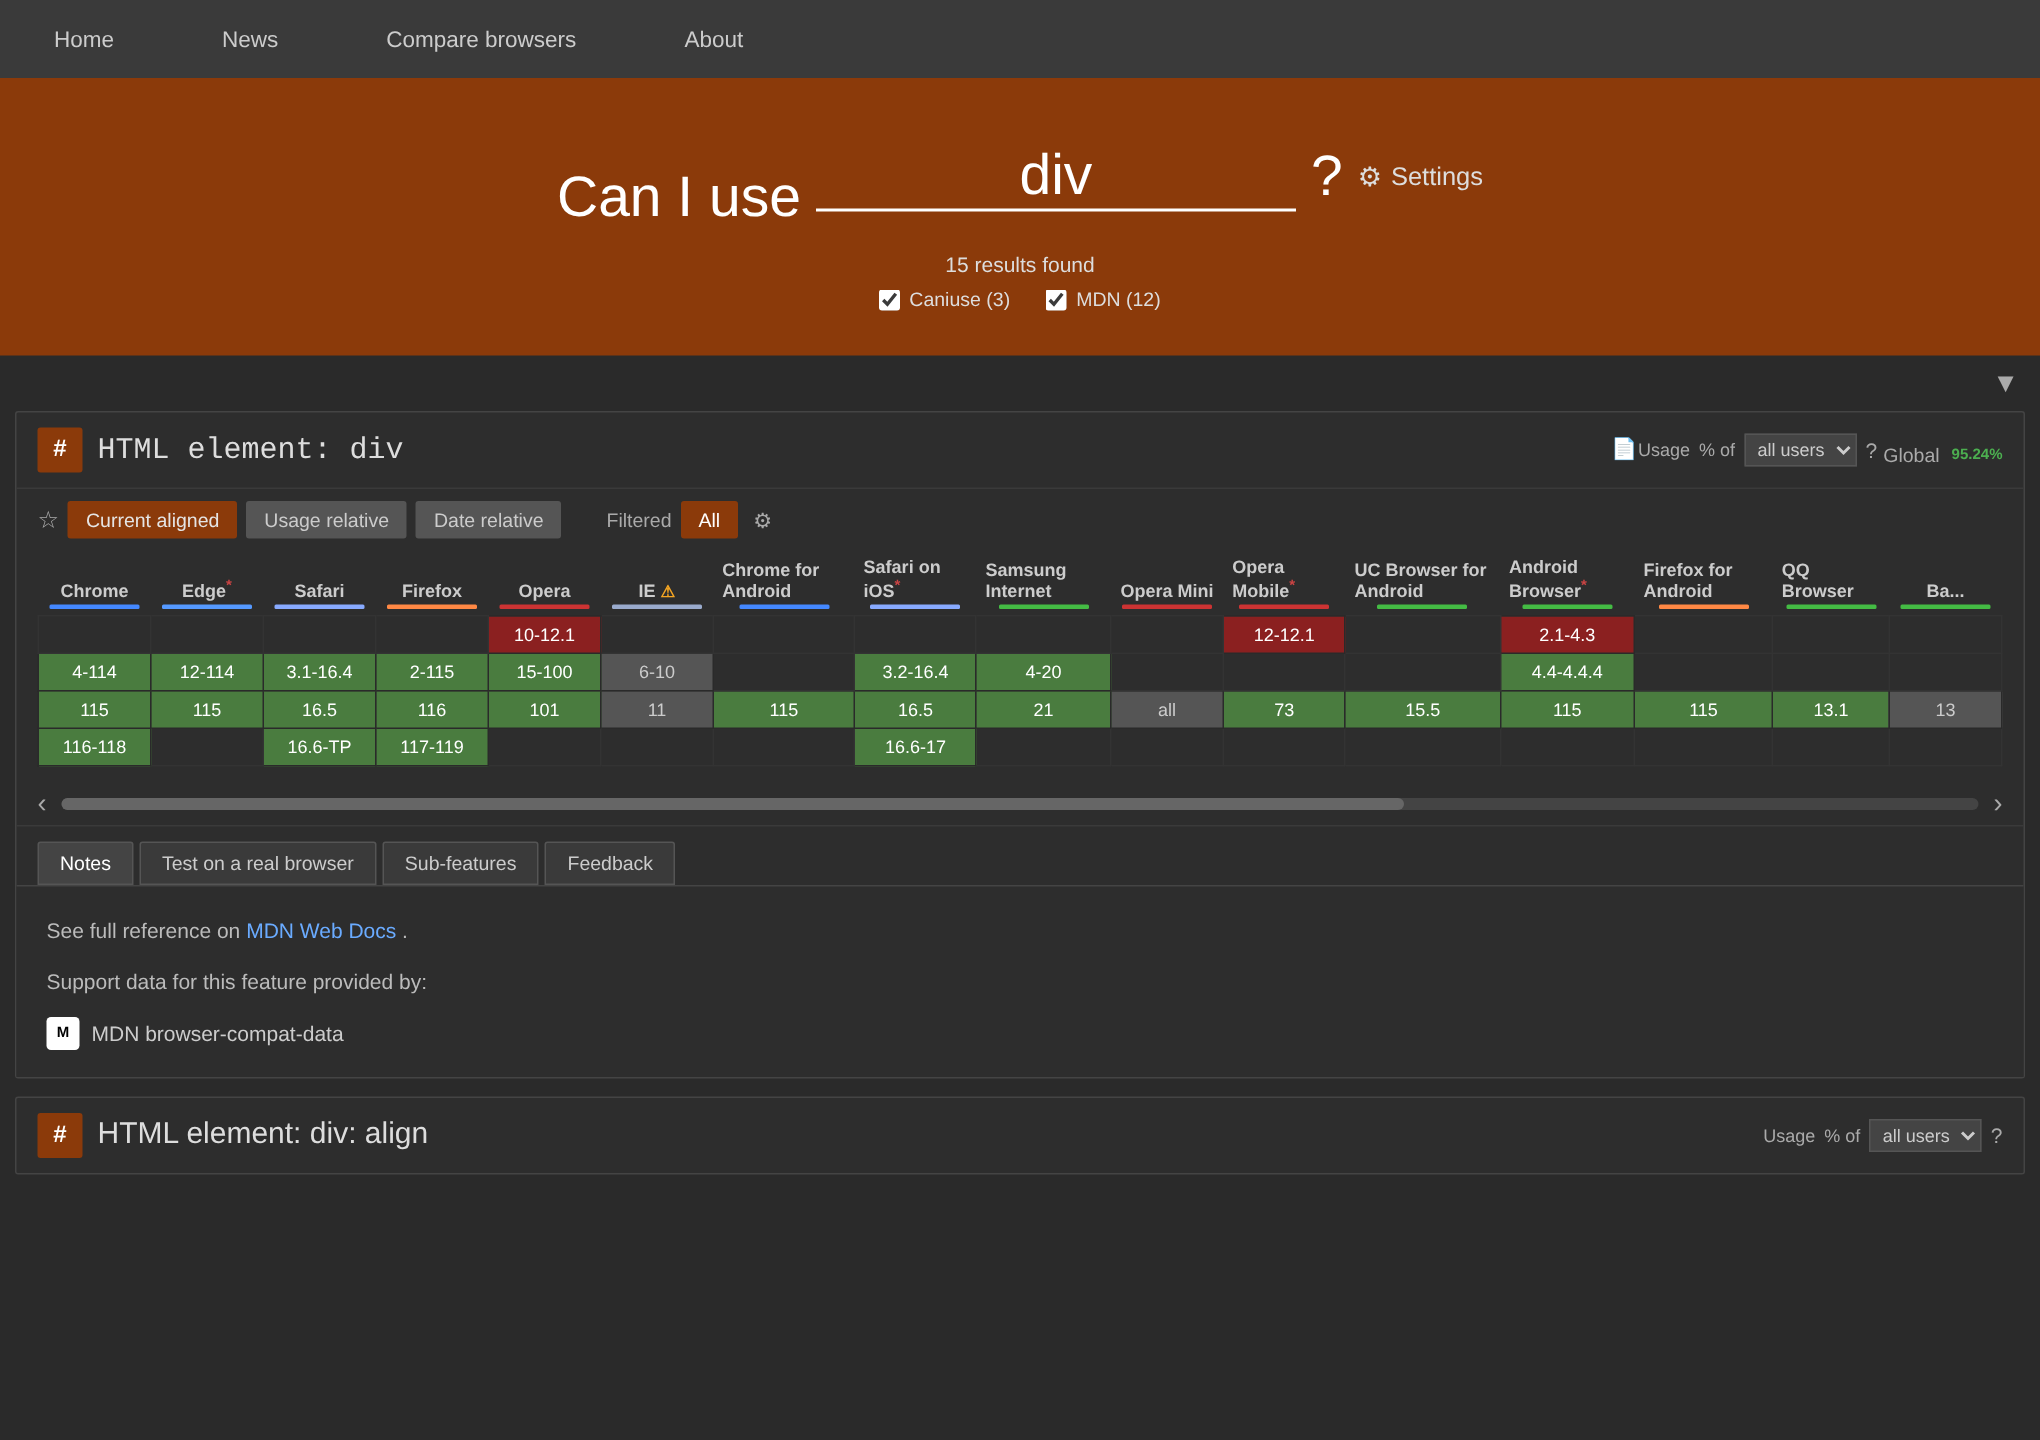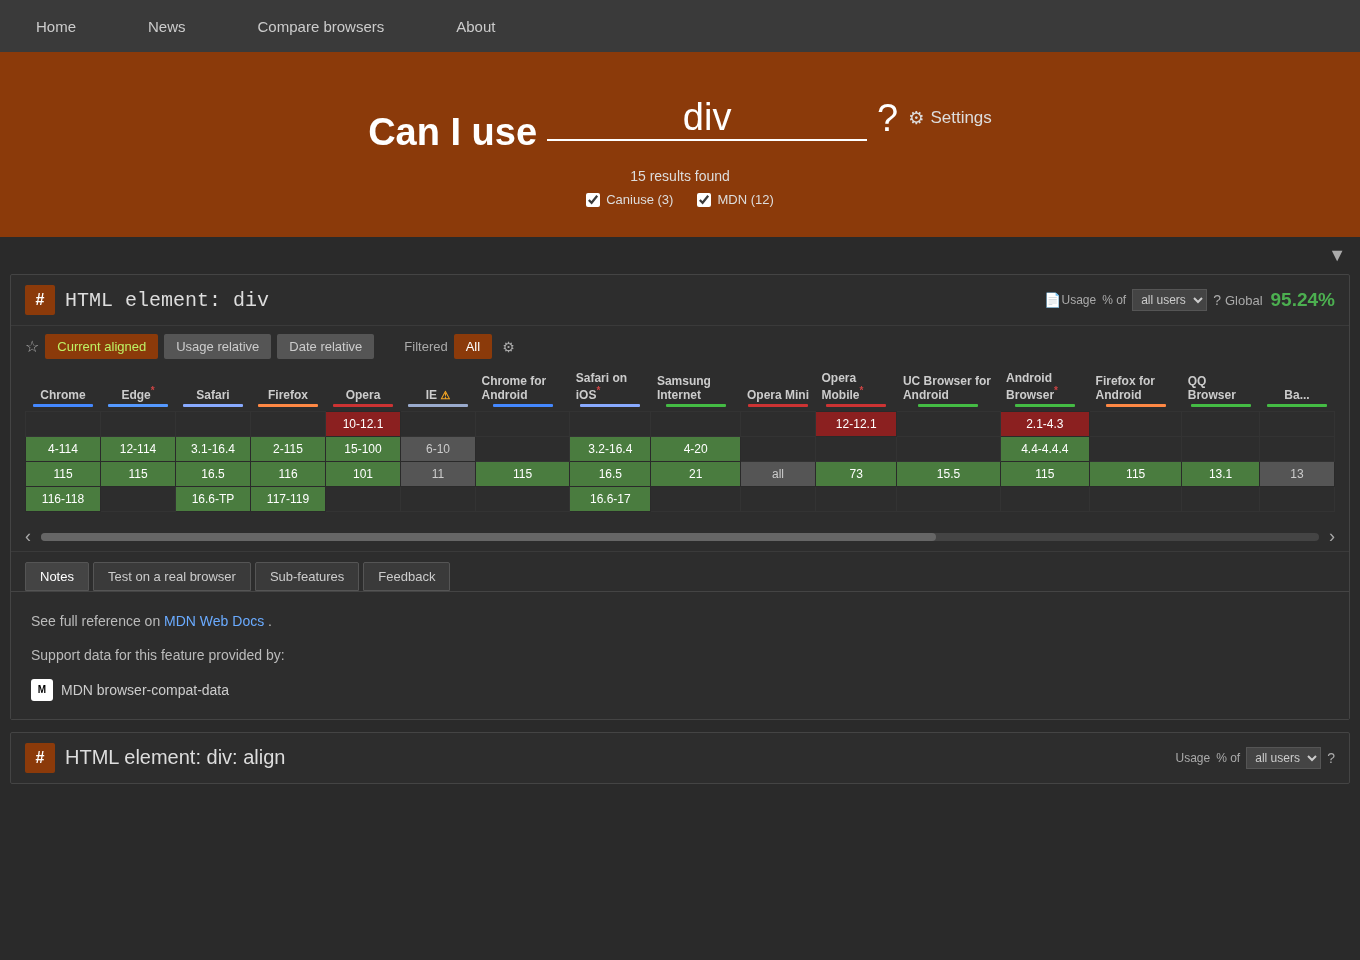--- a/index.html
+++ b/index.html
@@ -3,21 +3,21 @@
   <meta charset="utf-8">
   <style>
     * { box-sizing: border-box; margin: 0; padding: 0; }
     body { background: #2a2a2a; font-family: Arial, sans-serif; color: #ccc; font-size: 14px; }
     .nav-item { display: flex; align-items: center; padding: 0 36px; color: #ccc; cursor: pointer; font-size: 15px; }
     .nav-title { flex: 1; display: flex; align-items: center; justify-content: center; color: #aaa; font-size: 13px; }
 
     
     .hero { background: #8b3a0a; padding: 30px 20px 30px; text-align: center; }
     .hero-row { display: flex; align-items: center; justify-content: center; gap: 10px; margin-bottom: 14px; }
-    .hero-label { color: #fff; font-size: 38px; font-weight: 700; margin-top: 29px; }
+    .hero-label { color: #fff; font-size: 38px; font-weight: 400; margin-top: 29px; }
     .hero-input { background: transparent; border: none; border-bottom: 2px solid #fff; color: #fff; font-size: 38px; width: 320px; outline: none; text-align: center; }
     .hero-q { color: #fff; font-size: 38px; }
     .hero-settings { display: flex; align-items: center; gap: 6px; color: #ddd; font-size: 17px; cursor: pointer; }
     .gear-icon { font-size: 18px; }
     .hero-results { color: #ddd; font-size: 14px; margin-bottom: 8px; }
     .hero-filters { display: flex; align-items: flex-end; justify-content: center; gap: 24px; }
     .hero-filter { display: flex; align-items: center; gap: 6px; color: #ddd; font-size: 13px; cursor: pointer; }
     .hero-filter input[type=checkbox] { accent-color: #fff; width: 14px; height: 14px; }
 
     
@@ -29,27 +29,27 @@
     .feature-header { display: flex; align-items: center; padding: 10px 14px; border-bottom: 1px solid #3a3a3a; }
     .feature-hash { background: #8b3a0a; color: #fff; font-size: 16px; font-weight: bold; width: 30px; height: 30px; display: flex; align-items: center; justify-content: center; border-radius: 2px; margin-right: 10px; }
     .feature-title { color: #ddd; font-size: 20px; font-weight: 400; flex: 1; }
     .doc-icon { color: #999; font-size: 14px; margin-left: 6px; cursor: pointer; }
     .feature-usage { display: flex; align-items: flex-end; gap: 4px; }
     .usage-label { color: #aaa; font-size: 12px; }
     .usage-top { display: flex; align-items: center; gap: 6px; }
     .usage-select { background: #444; border: 1px solid #555; color: #ccc; font-size: 12px; padding: 2px 4px; }
     .usage-help { color: #aaa; cursor: pointer; }
     .usage-global { color: #aaa; font-size: 13px; }
-    .usage-pct { color: #4caf50; font-size: 19px; font-weight: bold; margin-left: 8px; }
+    .usage-pct { color: #4caf50; font-size: 10px; font-weight: bold; margin-left: 8px; }
 
     
     .feature-controls { display: flex; align-items: center; padding: 8px 14px; gap: 6px; }
     .star-btn { color: #aaa; cursor: pointer; font-size: 16px; background: none; border: none; }
     .btn-tab { background: #555; color: #ccc; border: none; padding: 5px 12px; font-size: 13px; cursor: pointer; border-radius: 2px; }
-    .btn-tab.active { background: #8b3a0a; color: #bef264; }
+    .btn-tab.active { background: #8b3a0a; color: #e5e5e5; }
     .filter-label { color: #aaa; font-size: 13px; margin-left: 24px; }
     .btn-all { background: #8b3a0a; color: #fff; border: none; padding: 5px 12px; font-size: 13px; cursor: pointer; border-radius: 2px; }
     .gear-btn { background: none; border: none; color: #aaa; cursor: pointer; font-size: 14px; margin-left: 4px; }
 
     
     .browser-table-wrap { overflow-x: auto; padding: 0 14px 10px; position: relative; }
     .browser-table { border-collapse: collapse; min-width: 900px; }
     .browser-table th { text-align: left; padding: 4px 6px; font-weight: bold; font-size: 12px; color: #ccc; vertical-align: bottom; min-width: 75px; }
     .browser-name { display: flex; flex-direction: column; align-items: center; gap: 2px; }
     .browser-bar { height: 3px; width: 60px; border-radius: 1px; }

